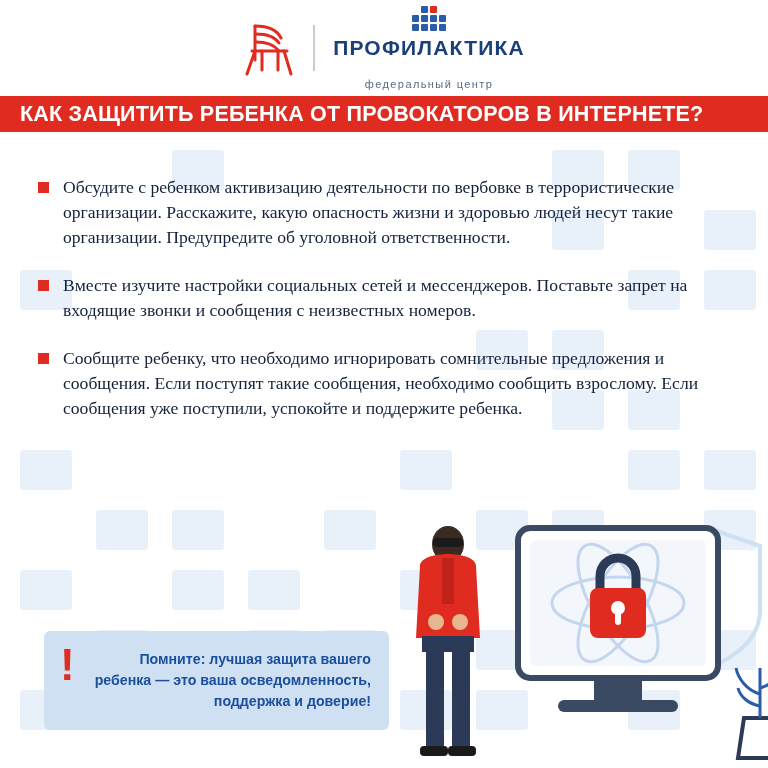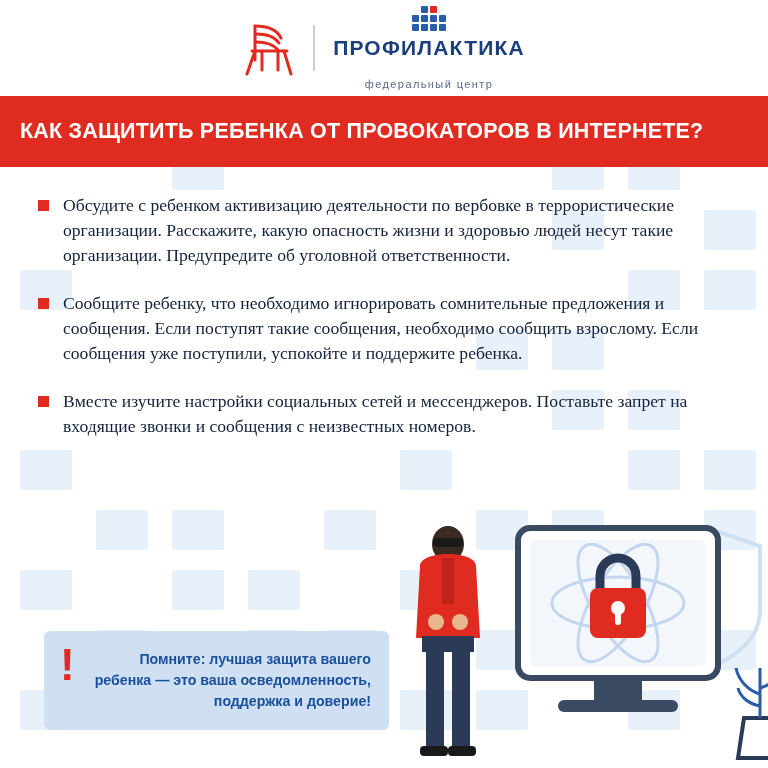--- a/index.html
+++ b/index.html
@@ -62,41 +62,42 @@
     letter-spacing: 1.4px;
     color: #5a6b86;
     margin-top: 18px;
   }
 
   
   #title-band {
     position: relative;
     z-index: 3;
     background: #e02b20;
-    height: 71px;
+    height: 36px;
     display: flex;
     align-items: center;
     padding-left: 20px;
   }
   #title-band h1 {
     color: #fff;
     font-size: 21.5px;
     font-weight: bold;
     letter-spacing: 0.2px;
   }
 
   
   #content {
     position: relative;
     z-index: 3;
     padding: 26px 34px 0 38px;
   }
   .bullet-item {
     display: flex;
     margin-bottom: 23px;
+    margin-top: 17px;
   }
   .bullet-marker {
     width: 11px; height: 11px;
     background: #e02b20;
     flex: 0 0 11px;
     margin-top: 7px;
     margin-right: 14px;
   }
   .bullet-text {
     font-family: "Liberation Serif", serif;
@@ -227,25 +228,25 @@
   <h1>КАК ЗАЩИТИТЬ РЕБЕНКА ОТ ПРОВОКАТОРОВ В ИНТЕРНЕТЕ?</h1>
 </div>
 
 <div id="content">
   <div class="bullet-item">
     <span class="bullet-marker"></span>
     <span class="bullet-text">Обсудите с ребенком активизацию деятельности по вербовке в террористические организации. Расскажите, какую опасность жизни и здоровью людей несут такие организации. Предупредите об уголовной ответственности.</span>
   </div>
   <div class="bullet-item">
     <span class="bullet-marker"></span>
-    <span class="bullet-text">Сообщите ребенку, что необходимо игнорировать сомнительные предложения и сообщения. Если поступят такие сообщения, необходимо сообщить взрослому. Если сообщения уже поступили, успокойте и поддержите ребенка.</span>
+    <span class="bullet-text">Вместе изучите настройки социальных сетей и мессенджеров. Поставьте запрет на входящие звонки и сообщения с неизвестных номеров.</span>
   </div>
   <div class="bullet-item">
     <span class="bullet-marker"></span>
-    <span class="bullet-text">Вместе изучите настройки социальных сетей и мессенджеров. Поставьте запрет на входящие звонки и сообщения с неизвестных номеров.</span>
+    <span class="bullet-text">Сообщите ребенку, что необходимо игнорировать сомнительные предложения и сообщения. Если поступят такие сообщения, необходимо сообщить взрослому. Если сообщения уже поступили, успокойте и поддержите ребенка.</span>
   </div>
 </div>
 
 <svg id="illustration" viewBox="0 0 360 250">
 
   <path d="M300 10 L352 28 L352 92 C352 122 326 140 300 150 C274 140 248 122 248 92 L248 28 Z" fill="none" stroke="#cfe0f2" stroke-width="4"></path>
   <rect x="291" y="72" width="19" height="16" rx="3" fill="#c3d6ee"></rect>
   <path d="M294 72 v-6 a6 6 0 0 1 12 0 v6" fill="none" stroke="#c3d6ee" stroke-width="3.5"></path>
 
   <g>

